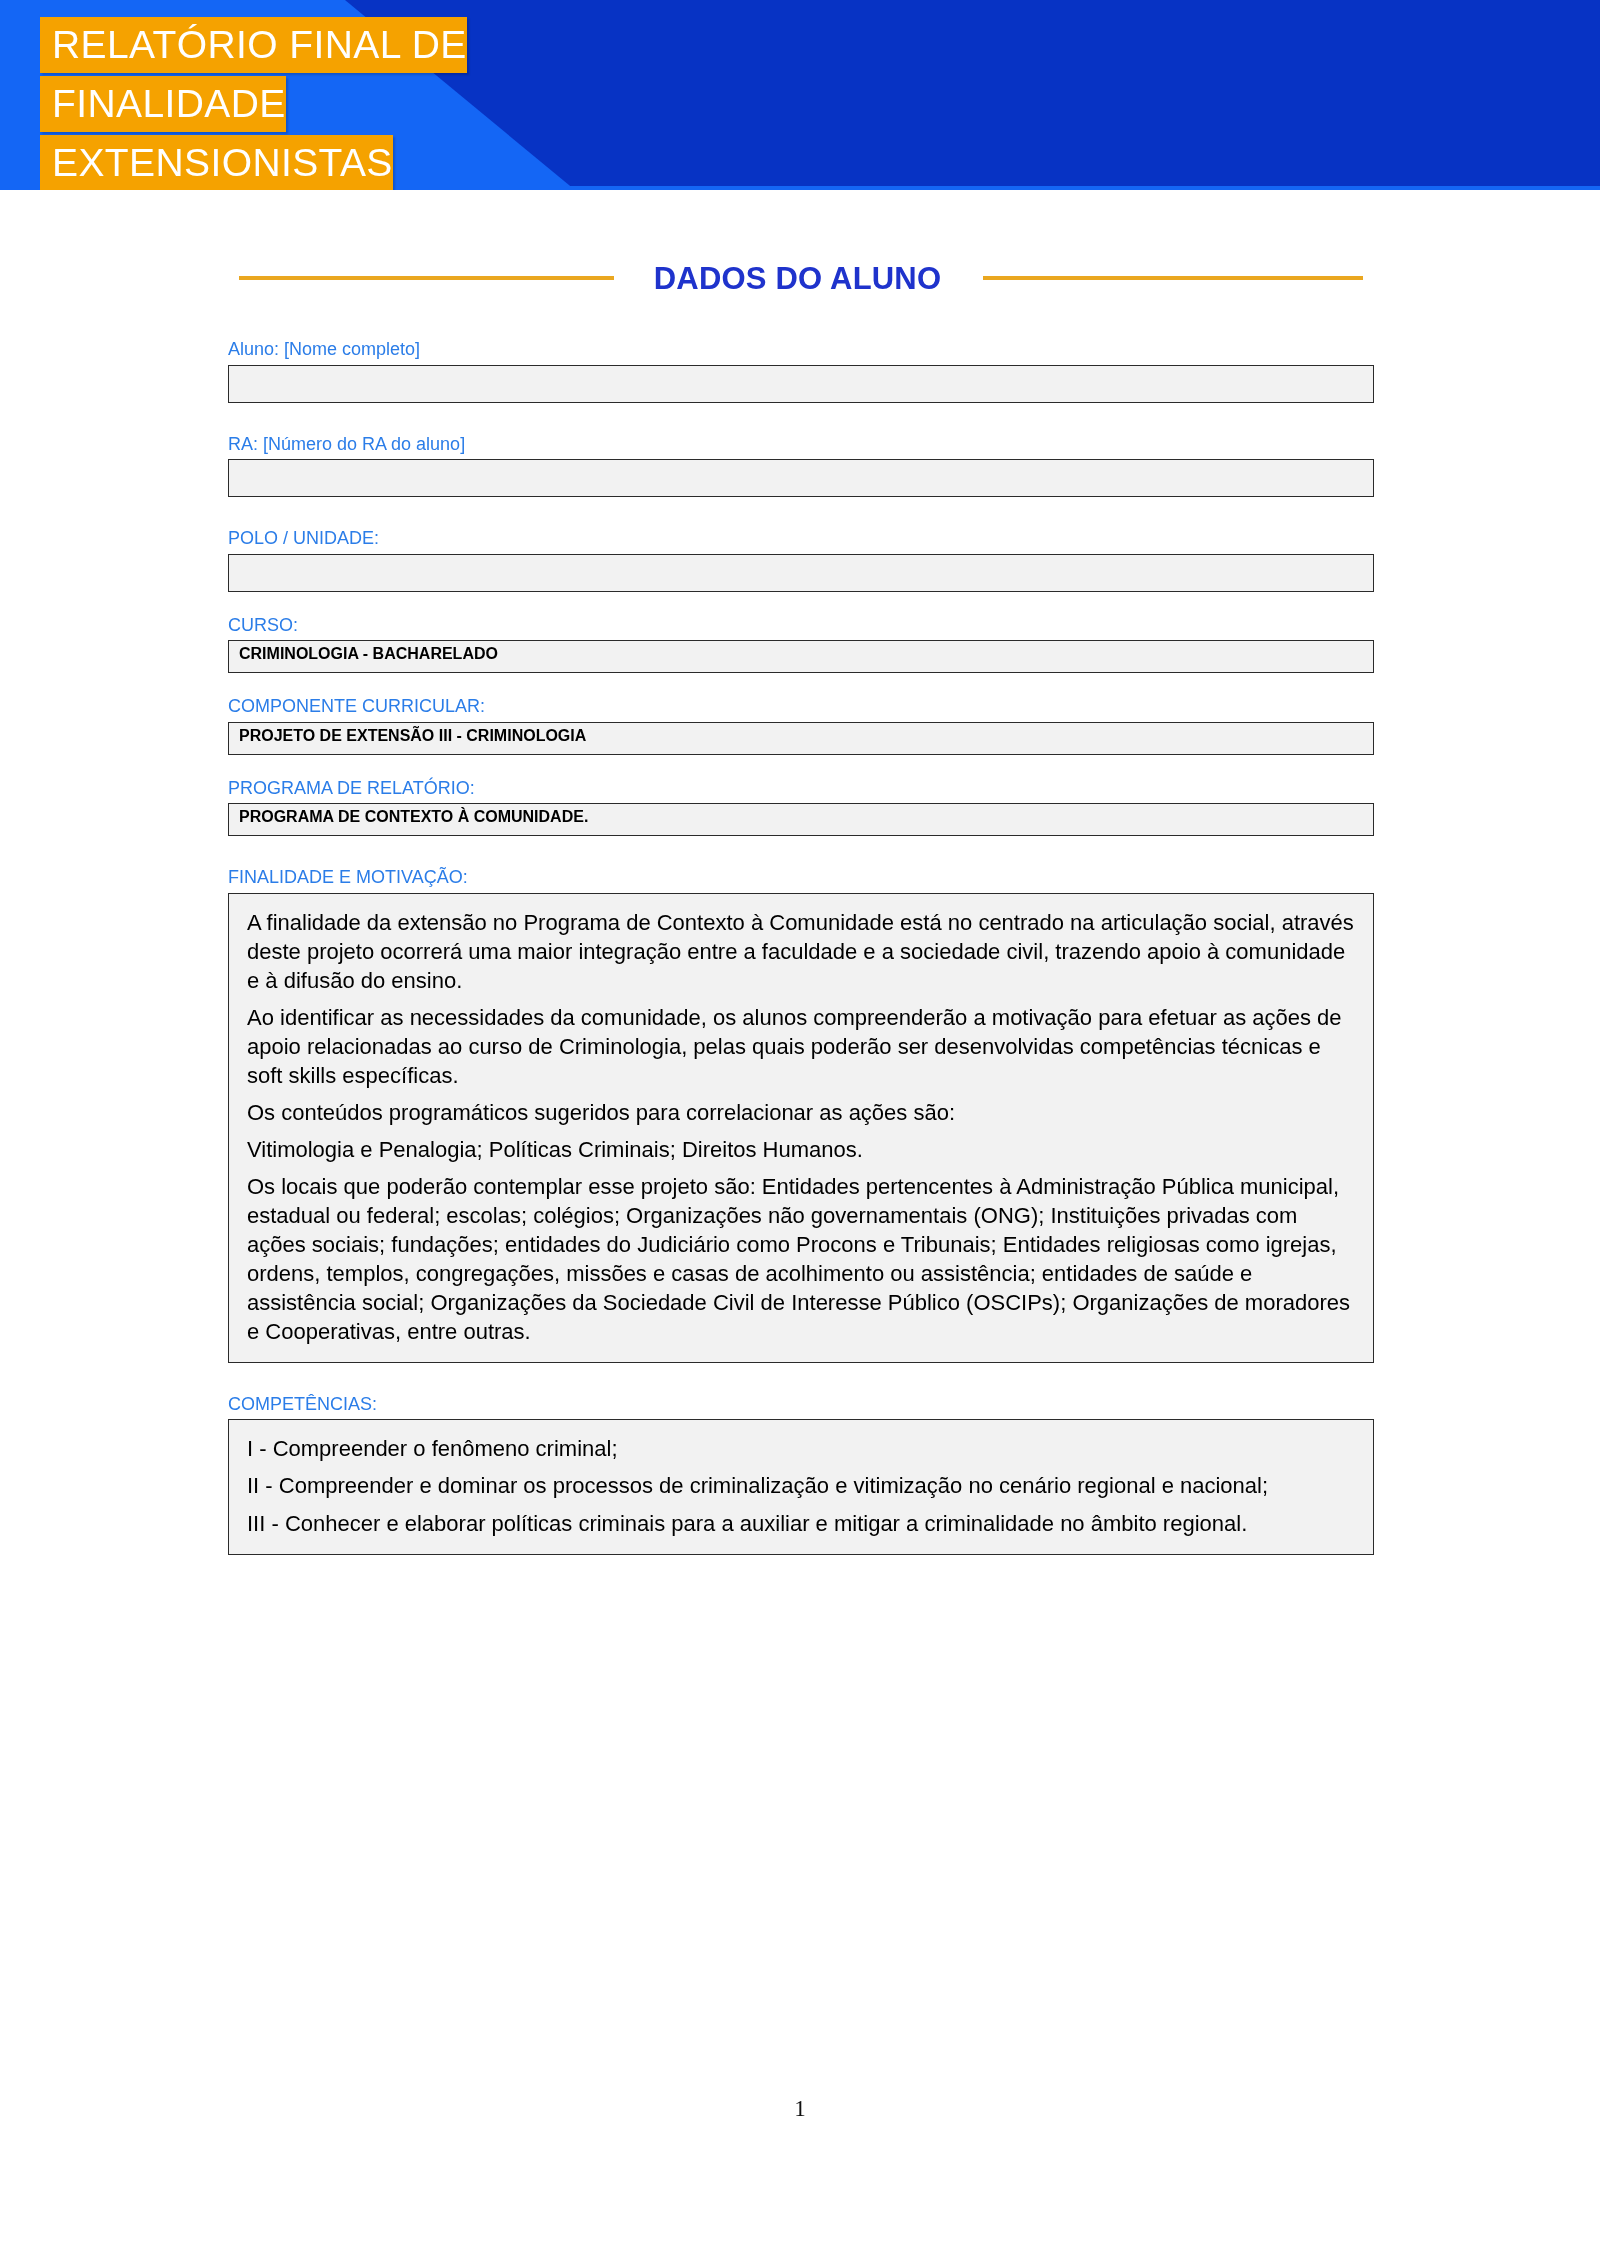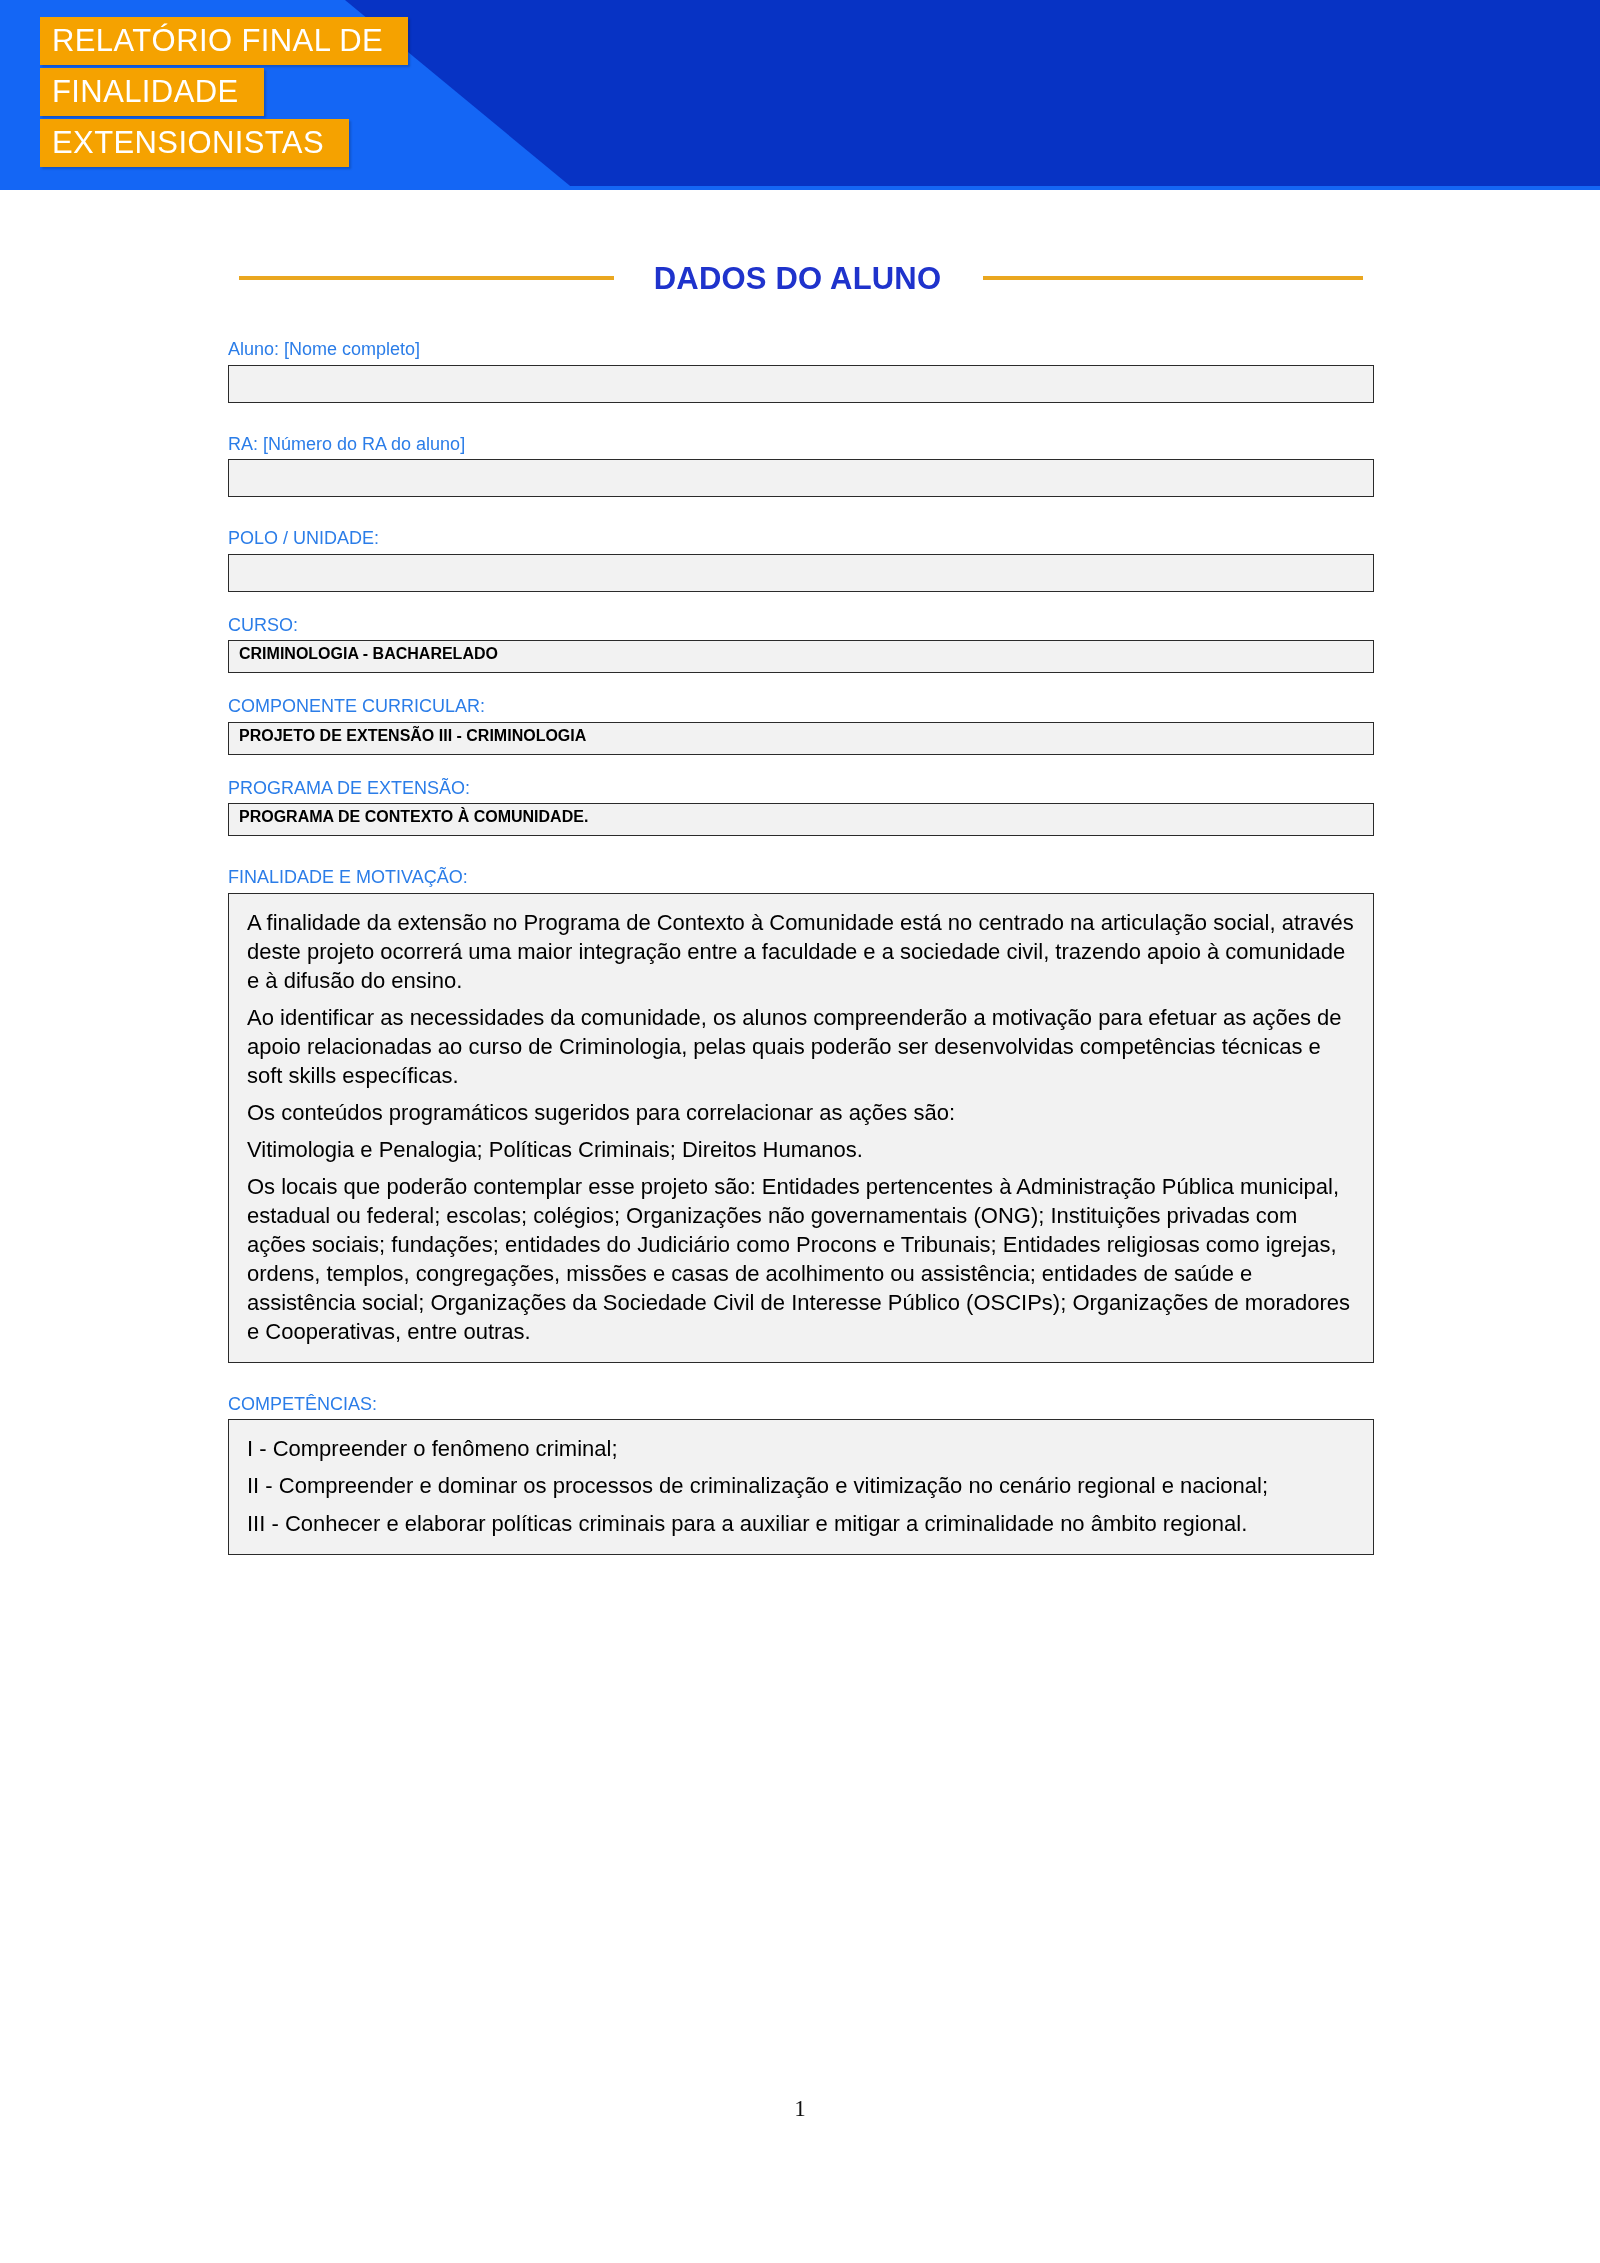--- a/index.html
+++ b/index.html
@@ -41,25 +41,25 @@
     top: 17px;
     display: flex;
     flex-direction: column;
     align-items: flex-start;
     gap: 3px;
     z-index: 3;
   }
   .banner-line {
     background: #f5a200;
     color: #ffffff;
-    font-size: 31px;
+    font-size: 39px;
     font-weight: 400;
     letter-spacing: 0.4px;
     line-height: 1;
-    padding: 8px 25px 9px 12px;
+    padding: 8px 0 9px 12px;
     white-space: nowrap;
     box-shadow: 2px 2px 2px rgba(0,0,0,0.18);
   }
 
   
   .page {
     position: absolute;
     left: 0;
     top: 190px;
     width: 1600px;
@@ -201,21 +201,21 @@
       <div class="field-label">CURSO:</div>
       <div class="field-box value">CRIMINOLOGIA - BACHARELADO</div>
     </div>
 
     <div class="field tight">
       <div class="field-label">COMPONENTE CURRICULAR:</div>
       <div class="field-box value">PROJETO DE EXTENSÃO III - CRIMINOLOGIA</div>
     </div>
 
     <div class="field tight">
-      <div class="field-label">PROGRAMA DE EXTENSÃO:</div>
+      <div class="field-label">PROGRAMA DE RELATÓRIO:</div>
       <div class="field-box value">PROGRAMA DE CONTEXTO À COMUNIDADE.</div>
     </div>
 
     <div class="field">
       <div class="field-label">FINALIDADE E MOTIVAÇÃO:</div>
       <div class="field-box para">
         <p>A finalidade da extensão no Programa de Contexto à Comunidade está no centrado na articulação social, através deste projeto ocorrerá uma maior integração entre a faculdade e a sociedade civil, trazendo apoio à comunidade e à difusão do ensino.</p>
         <p>Ao identificar as necessidades da comunidade, os alunos compreenderão a motivação para efetuar as ações de apoio relacionadas ao curso de Criminologia, pelas quais poderão ser desenvolvidas competências técnicas e soft skills específicas.</p>
         <p>Os conteúdos programáticos sugeridos para correlacionar as ações são:</p>
         <p>Vitimologia e Penalogia; Políticas Criminais; Direitos Humanos.</p>

